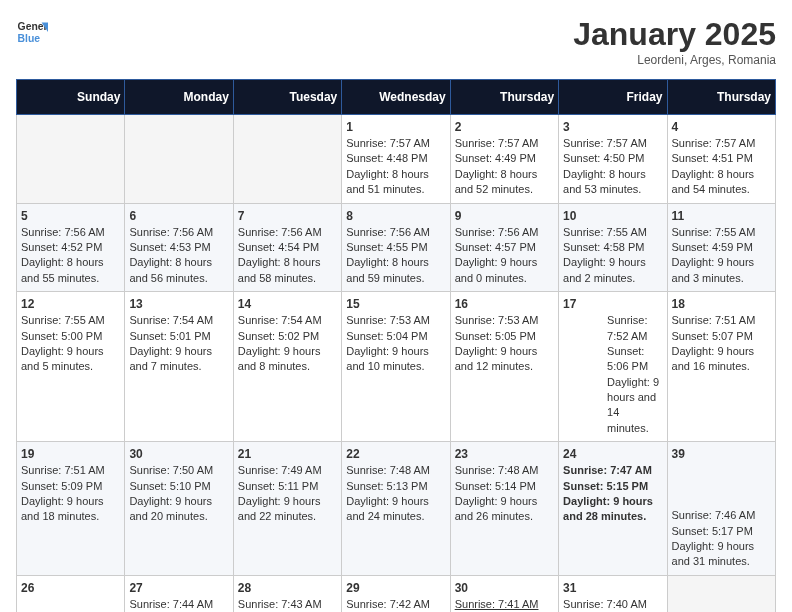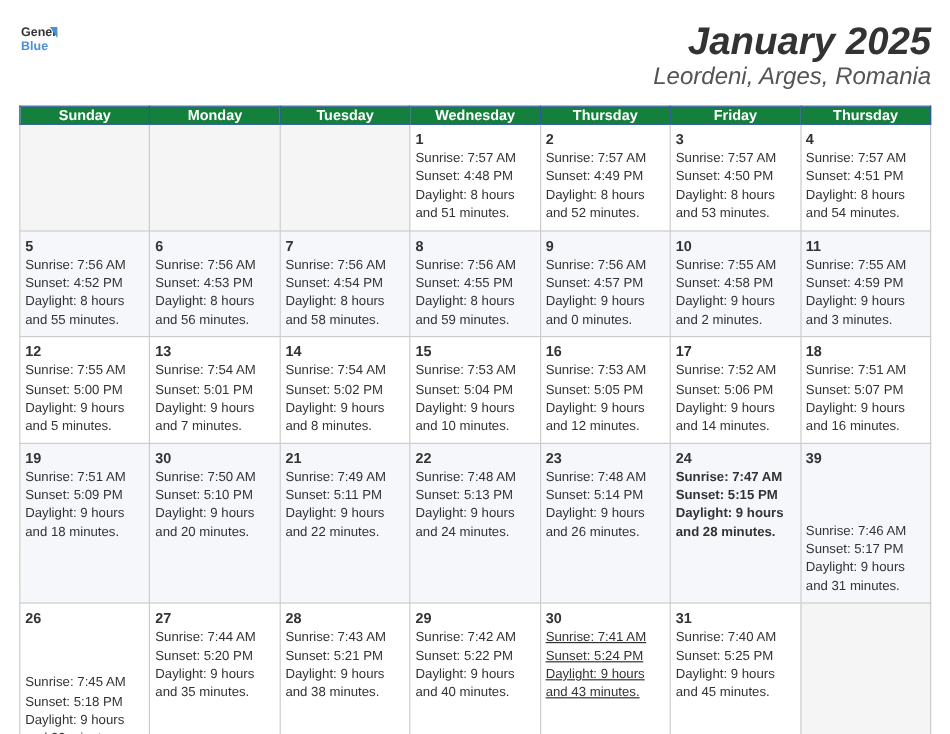--- a/index.html
+++ b/index.html
@@ -20,44 +20,43 @@
       display: flex;
       align-items: center;
       gap: 4px;
     }
     .logo-icon {
       width: 32px;
       height: 32px;
     }
     .title-block {
       text-align: right;
-      font-style: italic;
     }
     .title-block h1 {
       font-size: 32px;
       font-weight: bold;
       color: #333;
     }
     .title-block h2 {
-      font-size: 20px;
+      font-size: 12px;
       font-weight: normal;
       color: #555;
     }
     table {
       width: 100%;
       border-collapse: collapse;
       table-layout: fixed;
     }
     thead tr th {
-      background-color: #15803d;
+      background-color: #0f172a;
       color: #fff;
       font-size: 12px;
       font-weight: bold;
-      padding: 0 4px;
-      text-align: center;
+      padding: 10px 4px;
+      text-align: right;
       border: 1px solid #2e5a9c;
     }
     tbody tr td {
       border: 1px solid #ccc;
       vertical-align: top;
       padding: 5px 4px;
       font-size: 10px;
       color: #333;
       background: #fff;
       min-height: 80px;
@@ -210,21 +209,21 @@
 Daylight: 9 hours and 10 minutes.</div>
         </td>
         <td>
           <div class="day-number">16</div>
           <div class="day-info" style="white-space: pre-line;">Sunrise: 7:53 AM
 Sunset: 5:05 PM
 Daylight: 9 hours and 12 minutes.</div>
         </td>
         <td>
           <div class="day-number">17</div>
-          <div class="day-info" style="white-space: pre-line;">Sunrise: 7:52 AM
+          <div class="day-info" style="white-space: pre-line; margin-left: 44px;">Sunrise: 7:52 AM
 Sunset: 5:06 PM
 Daylight: 9 hours and 14 minutes.</div>
         </td>
         <td>
           <div class="day-number">18</div>
           <div class="day-info" style="white-space: pre-line;">Sunrise: 7:51 AM
 Sunset: 5:07 PM
 Daylight: 9 hours and 16 minutes.</div>
         </td>
       </tr>

